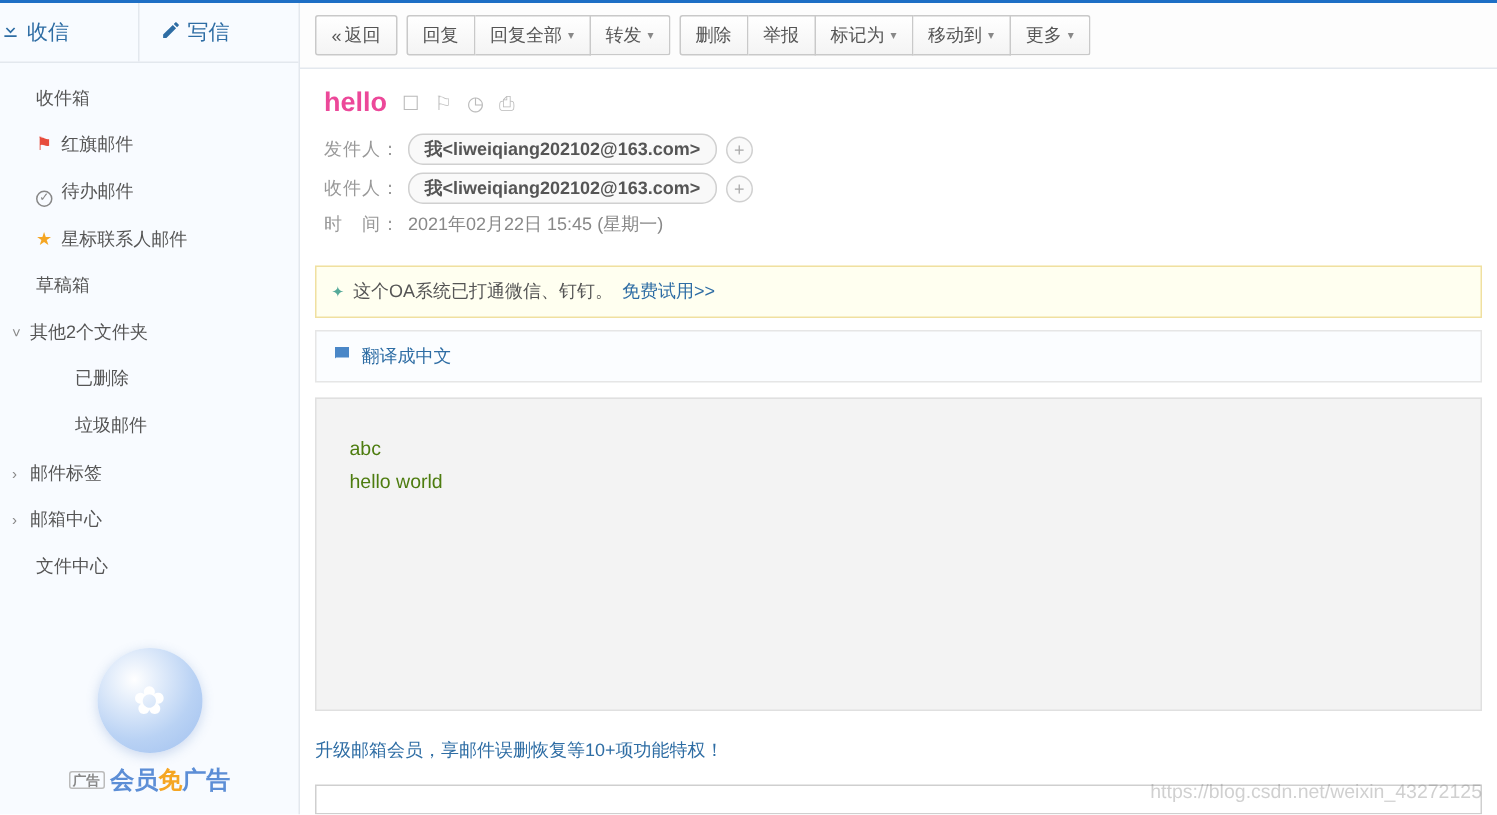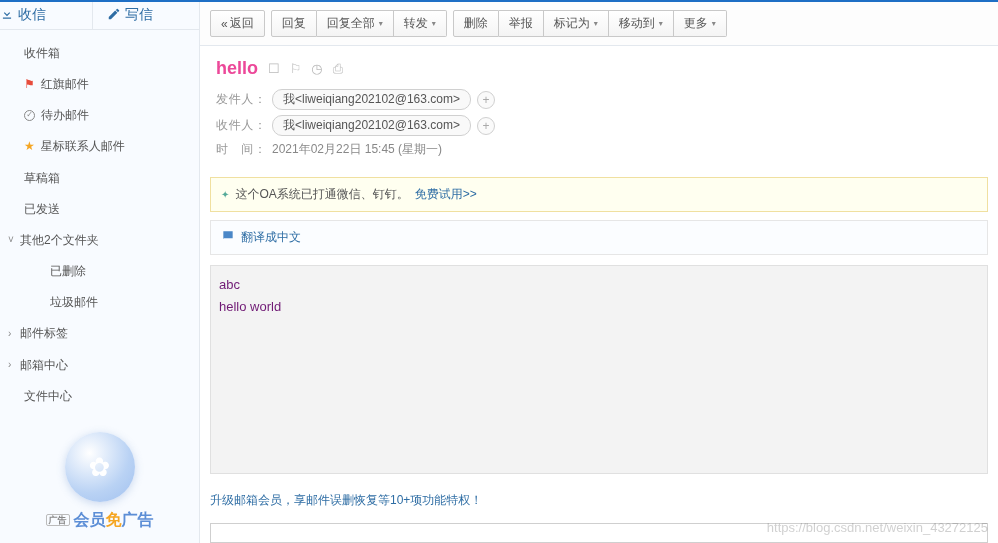--- a/index.html
+++ b/index.html
@@ -3,21 +3,21 @@
 <meta charset="utf-8">
 <style>
 * { margin:0; padding:0; box-sizing:border-box; font-family:"Microsoft YaHei",Arial,sans-serif; }
 body { width:998px; height:543px; overflow:hidden; font-size:12px; color:#333; background:#fff; }
 .app { display:flex; height:100%; border-top:2px solid #1e6fc5; }
 .sidebar { width:200px; background:#f8fbff; border-right:1px solid #e3e8ee; display:flex; flex-direction:column; position:relative; }
 .sb-top { display:flex; height:40px; border-bottom:1px solid #e3e8ee; }
 .sb-top-btn { flex:1; display:flex; align-items:center; justify-content:flex-start; gap:4px; color:#2e6da4; cursor:pointer; font-size:14px; }
 .sb-top-btn + .sb-top-btn { border-left:1px solid #e3e8ee;padding-left:14px; }
 .sb-list { padding:8px 0; }
-.sb-item { display:flex; align-items:center; gap:6px; padding:6px 10px 6px 24px; color:#555; cursor:pointer; line-height:1.6; }
+.sb-item { display:flex; align-items:flex-end; gap:6px; padding:6px 10px 6px 24px; color:#555; cursor:pointer; line-height:1.6; }
 .sb-item.indent { padding-left:50px; }
 .sb-item .exp { position:absolute; left:8px; color:#888; font-size:10px; }
 .sb-item-wrap { position:relative; }
 .icon-flag { color:#e74c3c; }
 .icon-clock { color:#888; border:1px solid #888; border-radius:50%; width:11px; height:11px; display:inline-flex; align-items:center; justify-content:center; font-size:8px; }
 .icon-star { color:#f5a623; }
 .sb-footer { margin-top:auto; text-align:center; padding:12px 0; }
 .orb { width:70px; height:70px; margin:0 auto 8px; border-radius:50%; background:radial-gradient(circle at 35% 30%, #fff, #b9d2f4 60%, #a0c0ef); position:relative; box-shadow:0 2px 8px rgba(100,140,200,.3); display:flex; align-items:center; justify-content:center; font-size:26px; color:#fff; }
 .ad-text { font-size:16px; font-weight:bold; }
 .ad-text .a1 { color:#5c8ed6; } .ad-text .a2 { color:#f5a623; }
@@ -32,30 +32,30 @@
 .tbtn-group .tbtn:first-child { border-radius:2px 0 0 2px; }
 .tbtn-group .tbtn:last-child { border-radius:0 2px 2px 0; border-left:none; }
 .tbtn-group .tbtn:not(:first-child):not(:last-child){ border-left:none; }
 
 .msg-head { padding:12px 16px 10px; }
 .subject-row { display:flex; align-items:center; gap:10px; margin-bottom:10px; }
 .subject { font-size:18px; font-weight:bold; color:#ec4899; }
 .subj-ic { color:#bbb; font-size:13px; cursor:pointer; }
 .meta-row { display:flex; align-items:center; gap:6px; margin:5px 0; color:#888; }
 .meta-label { width:50px; text-align:justify; text-align-last:justify; color:#999; }
-.chip { border:1px solid #d0d0d0; border-radius:10px; padding:1px 10px; color:#555; background:#f9f9f9; font-size:12px; display:inline-flex; align-items:center; }
+.chip { border:1px solid #d0d0d0; border-radius:10px; padding:1px 10px; color:#555; background:#f9f9f9; font-size:12px; display:inline-flex; align-items:center;font-weight:bold; }
 .chip-add { border:1px solid #d0d0d0; border-radius:10px; width:18px; height:18px; display:inline-flex; align-items:center; justify-content:center; color:#aaa; cursor:pointer; background:#fafafa; }
 
 .banner { border:1px solid #f0e0a0; background:#fffff0; margin:4px 10px; padding:8px 10px; color:#555; display:flex; align-items:center; gap:6px; }
 .banner a { color:#2e6da4; text-decoration:none; }
 .banner .bicon { color:#5a9; font-size:10px; }
 .banner2 { border:1px solid #e6e6e6; background:#fbfdff; }
 .banner2 .bicon2 { color:#4a87c7; }
 
-.body-area { flex:1; border:1px solid #e0e0e0; margin:6px 10px; background:#f3f3f3; padding:8px; font-family:"Courier New",monospace; color:#701a75; font-size:13px; line-height:1.7; overflow:auto; }
+.body-area { flex:1; border:1px solid #e0e0e0; margin:6px 10px; background:#f3f3f3; padding:22px; font-family:"Courier New",monospace; color:#4d7c0f; font-size:13px; line-height:1.7; overflow:auto; }
 
 .promo { margin:6px 10px; padding:6px 0; }
 .promo a { color:#2e6da4; text-decoration:none; font-size:12px;margin-top:40px; }
 
 .reply-box { margin:2px 10px 0; border:1px solid #cfcfcf; background:#fff; height:20px; padding:4px 8px; color:#bbb; font-size:12px; }
 
 .watermark { position:absolute; right:10px; bottom:8px; color:rgba(120,120,120,.35); font-size:13px; pointer-events:none; }
 </style>
 </head>
 <body>
@@ -103,25 +103,20 @@
             <span class="icon-star">★</span>
             <span>星标联系人邮件</span>
           </div>
         </div>
       <div class="sb-item-wrap">
           <div class="sb-item">
             <span>草稿箱</span>
           </div>
         </div>
       <div class="sb-item-wrap">
-          <div class="sb-item">
-            <span>已发送</span>
-          </div>
-        </div>
-      <div class="sb-item-wrap">
           <div class="sb-item" style="padding-left:20px">
             <span class="exp">˅</span>
             <span>其他2个文件夹</span>
           </div>
         </div>
       <div class="sb-item-wrap">
           <div class="sb-item indent">
             <span>已删除</span>
           </div>
         </div>

